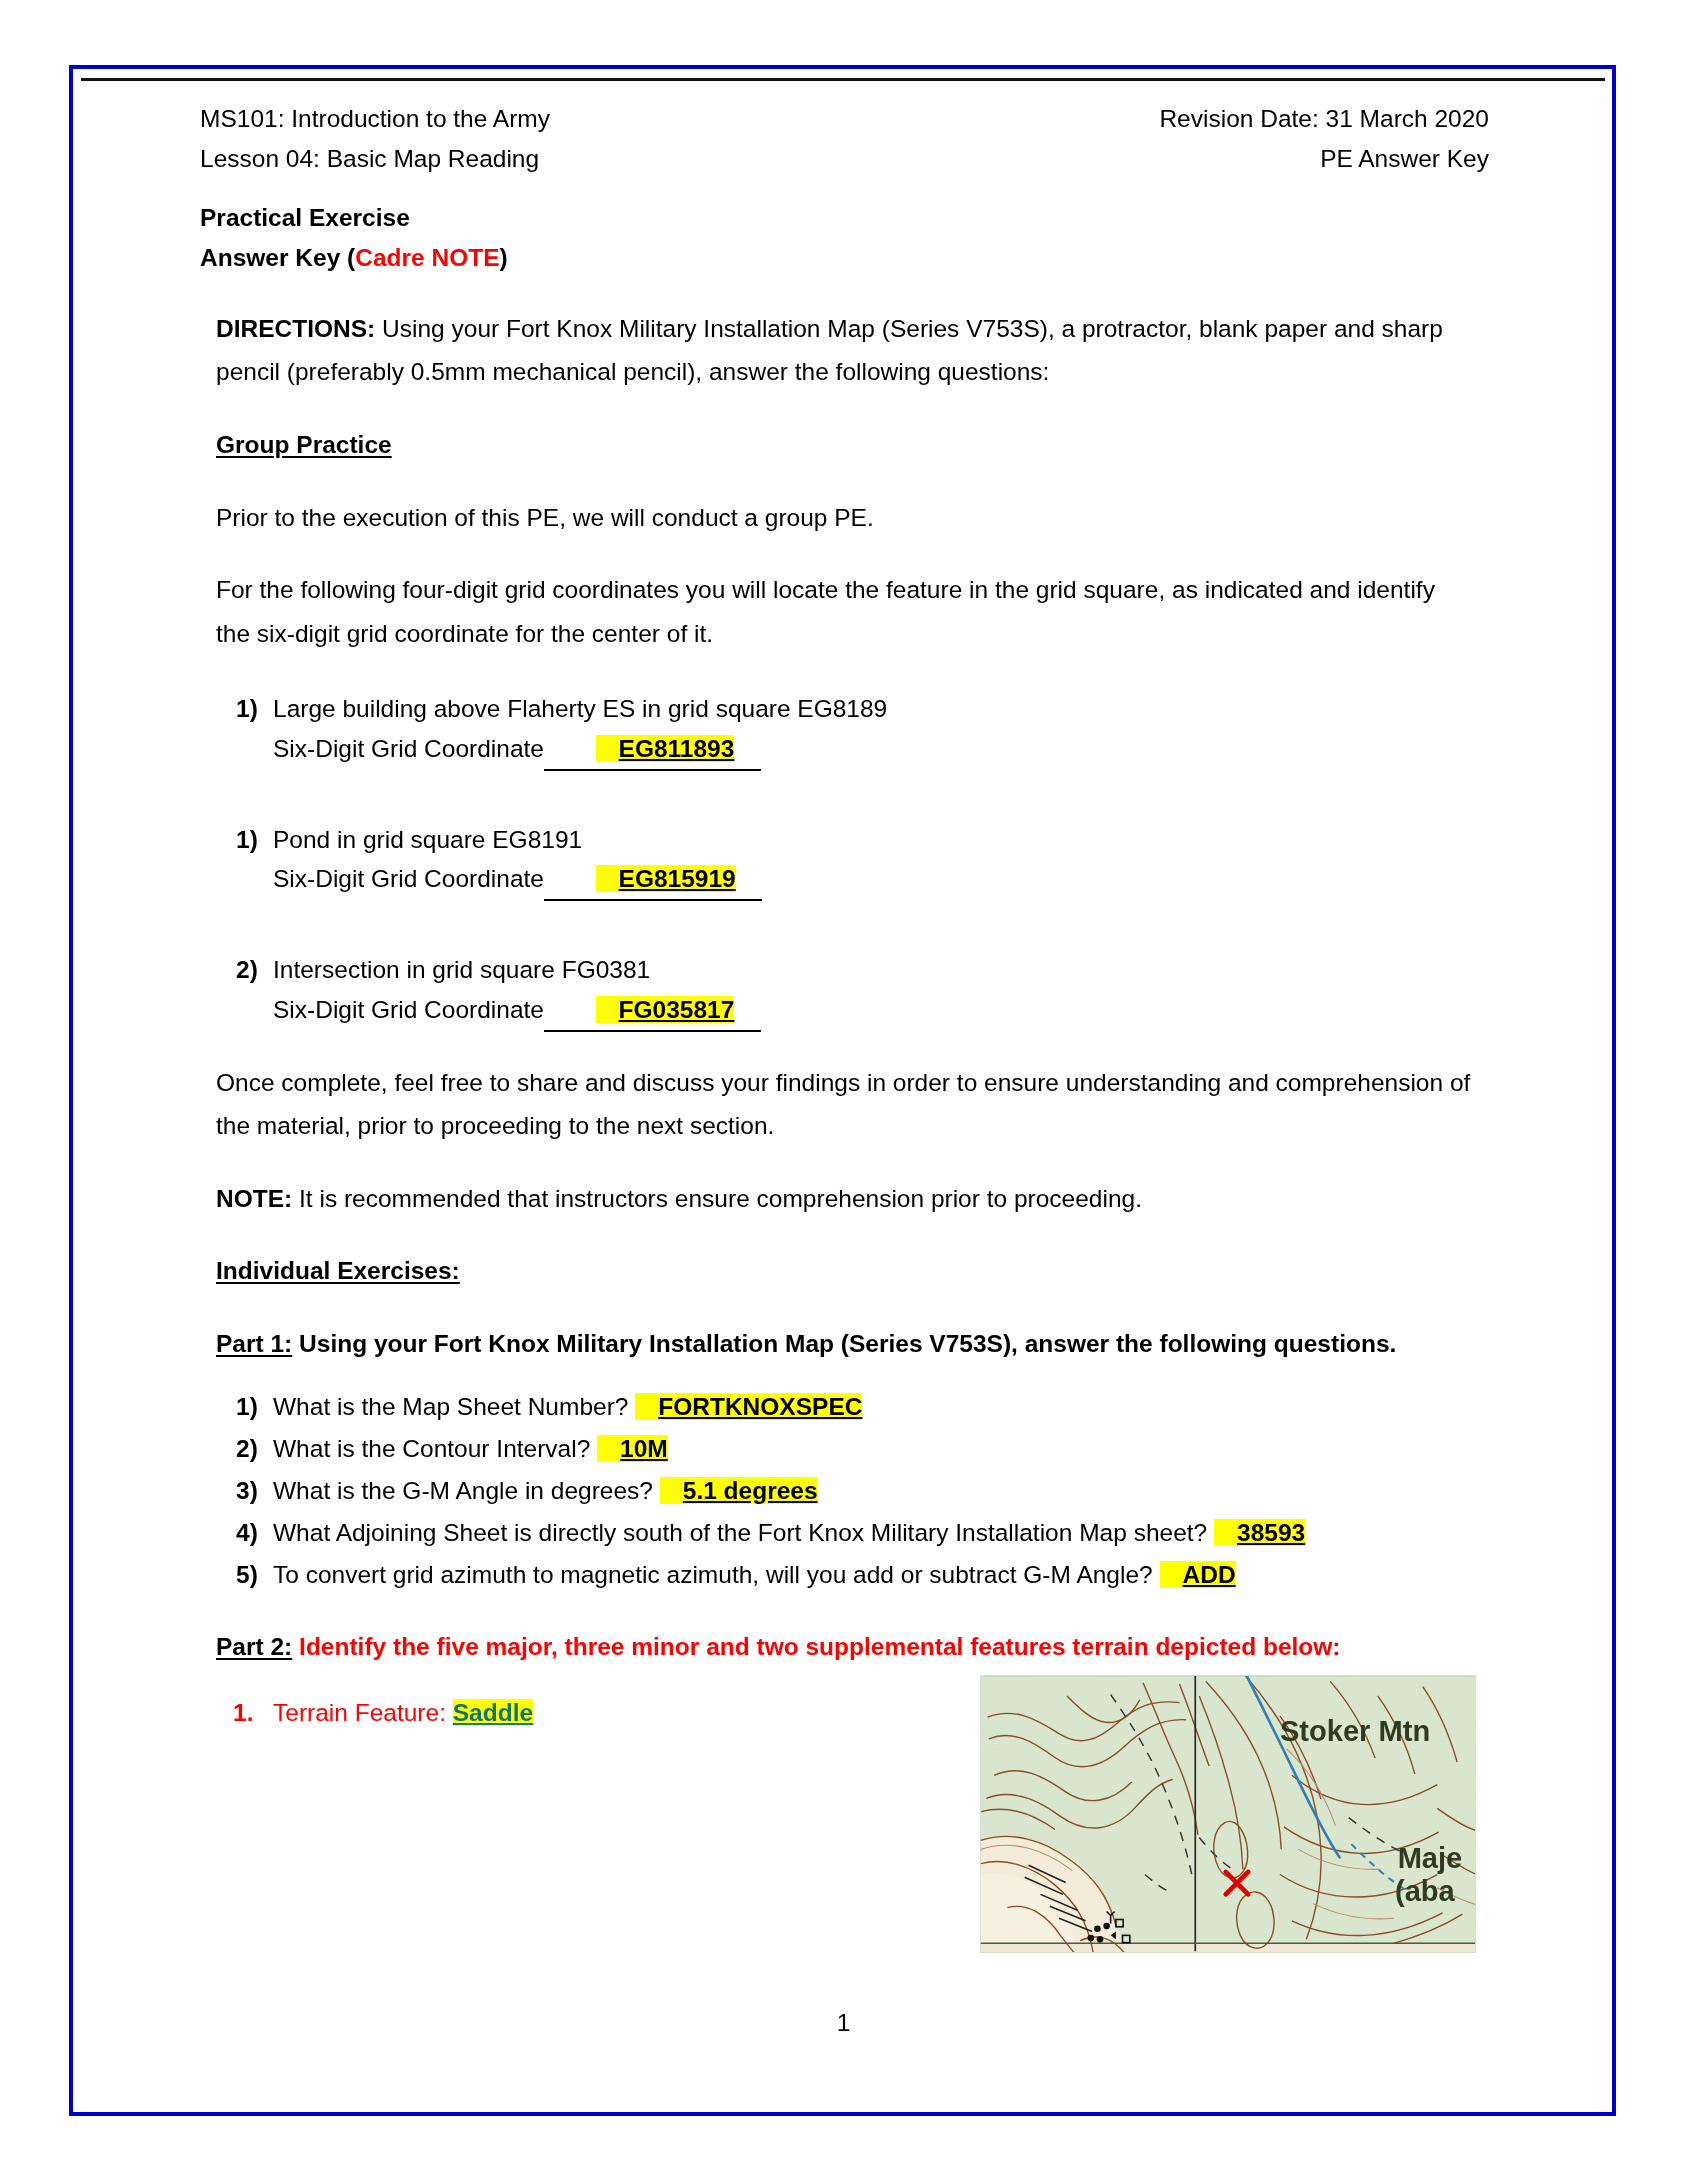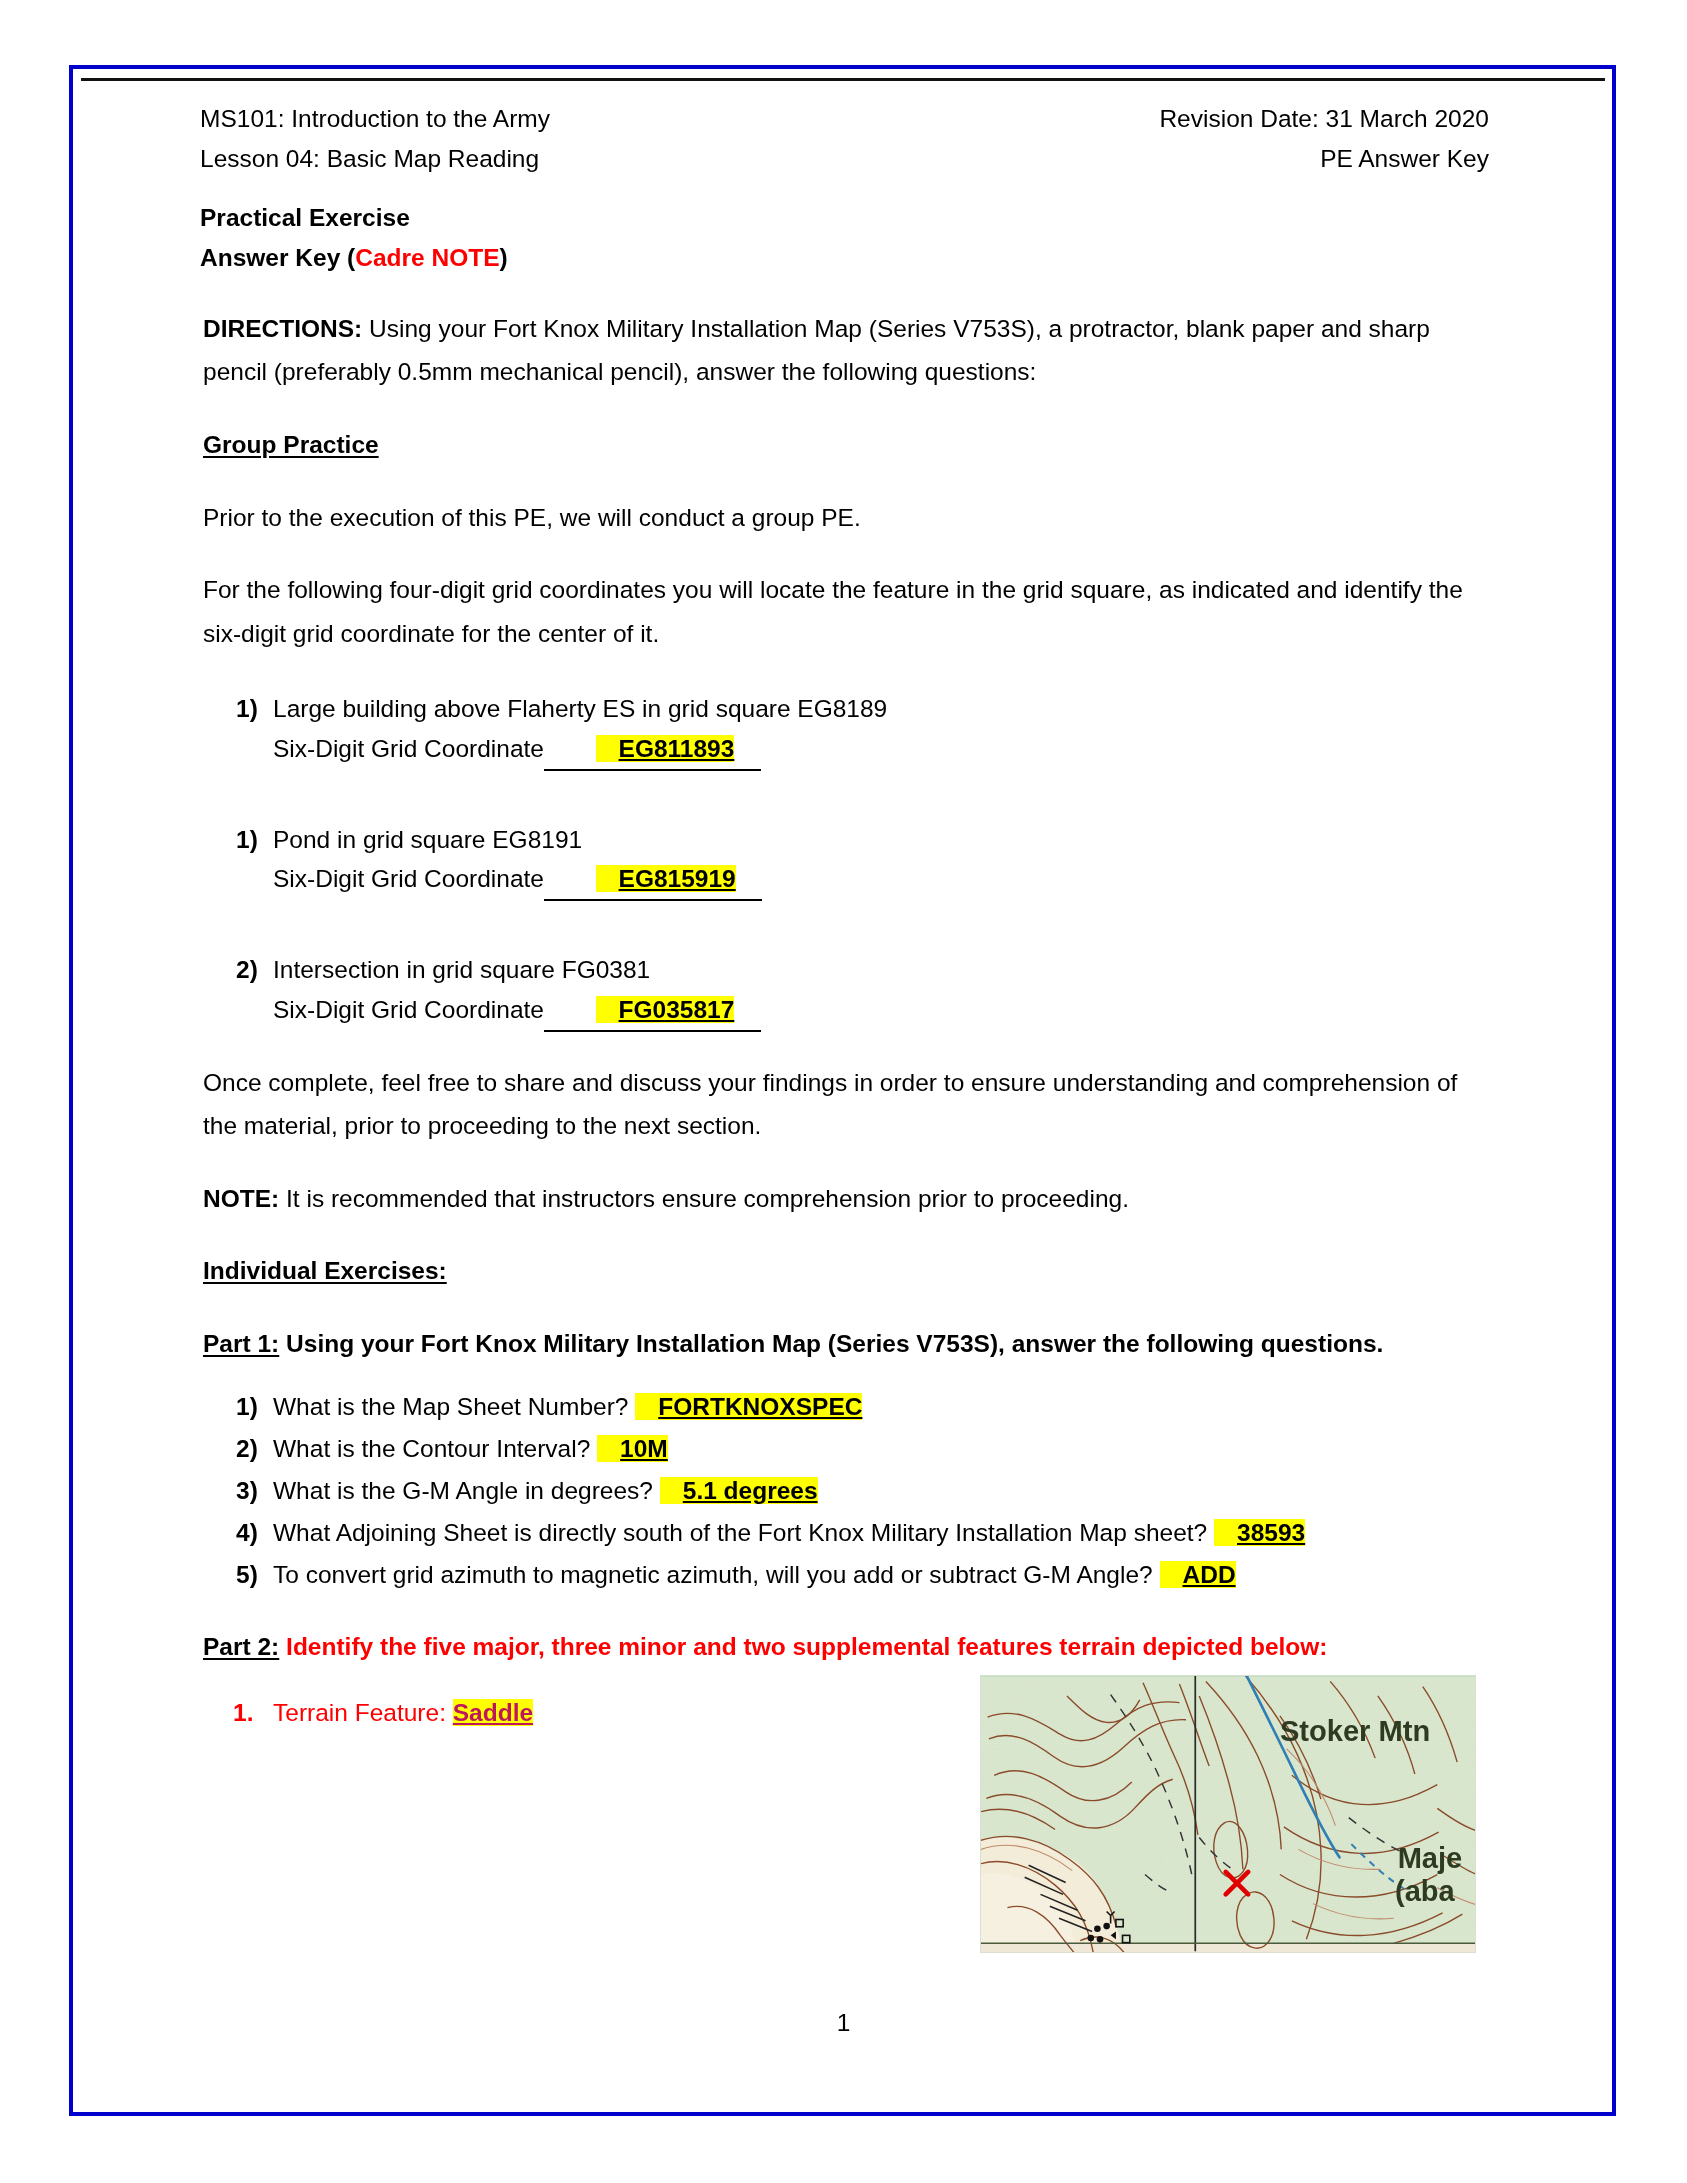--- a/index.html
+++ b/index.html
@@ -61,21 +61,21 @@
     text-align: left;
     font-weight: bold;
     margin-top: 20px;
   }
   .centered-block .line { display: block; }
 
   .red { color: #ff0000; }
 
   
   p.para {
-    margin: 3px;
+    margin: 16px;
     padding: 0;
     margin-top: 29px;
     line-height: 1.78;
   }
 
   b.lbl { font-weight: bold; }
 
   .underline-head {
     font-weight: bold;
     text-decoration: underline;
@@ -85,21 +85,21 @@
   
   .hl {
     background: #ffff00;
     font-weight: bold;
     text-decoration: underline;
     text-underline-offset: 2px;
     padding-left: 23px;
   }
   .hl-red {
     background: #ffff00;
-    color: #be185d;
+    color: #0f766e;
     font-weight: bold;
     text-decoration: underline;
     text-underline-offset: 2px;
   }
 
   
   ol.qlist {
     margin: 0;
     padding: 0;
     list-style: none;

